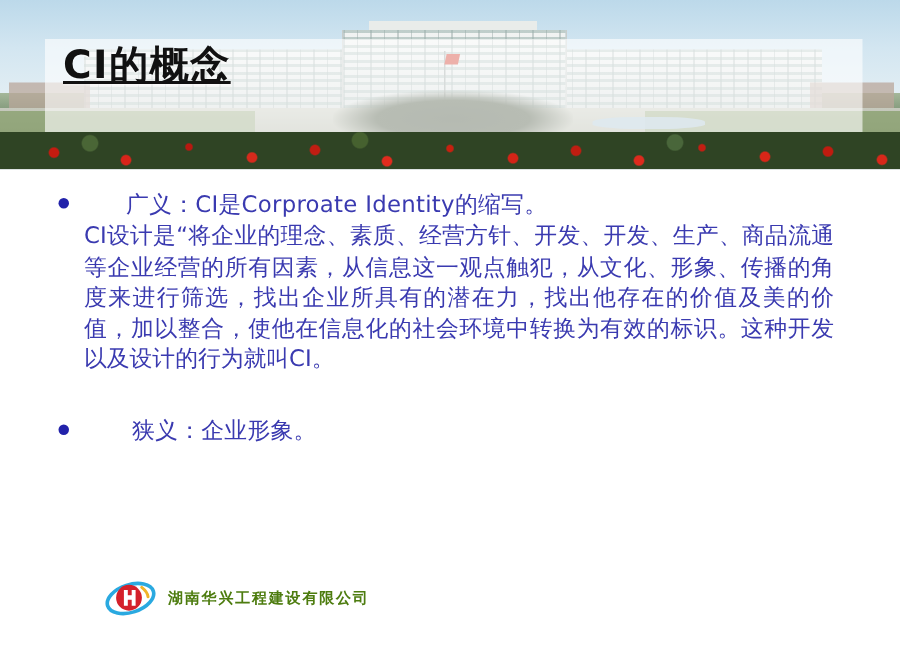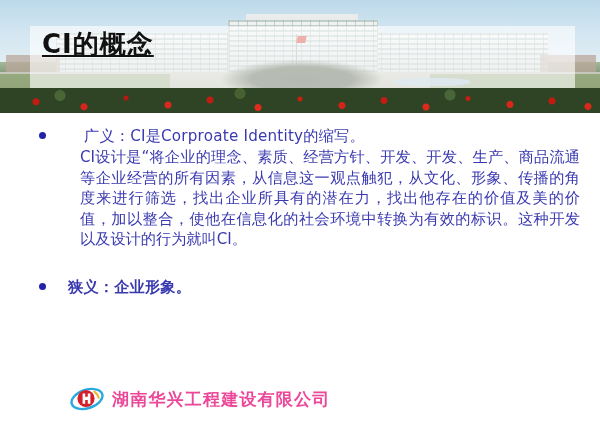--- a/index.html
+++ b/index.html
@@ -223,50 +223,48 @@
   .para-body {
     position: absolute;
     left: 56px;
     top: 34px;
     width: 500px;
     color: #3a3ab0;
     font-size: 15.2px;
     line-height: 20.5px;
     text-align: justify;
     text-justify: inter-ideograph;
-    margin-left: 24px;
   }
   #block-narrow {
     position: absolute;
-    left: 40px;
+    left: 60px;
     top: 164px;
     width: 500px;
-    font-weight: bold;
   }
   #dot-narrow { top: 170px; }
 
   
   .footer {
     position: absolute;
     left: 70px;
     top: 384px;
     height: 30px;
     display: flex;
     align-items: center;
   }
   .logo-mark {
     position: relative;
     width: 34px;
     height: 28px;
     flex: 0 0 34px;
   }
   .footer-company {
     margin-left: 8px;
-    color: #ec4899;
-    font-size: 17px;
+    color: #4d7c0f;
+    font-size: 10px;
     font-weight: bold;
     letter-spacing: 1.2px;
     white-space: nowrap;
   }
 </style>
 </head>
 <body>
 
 <div class="banner">
   <div class="sky"></div>

